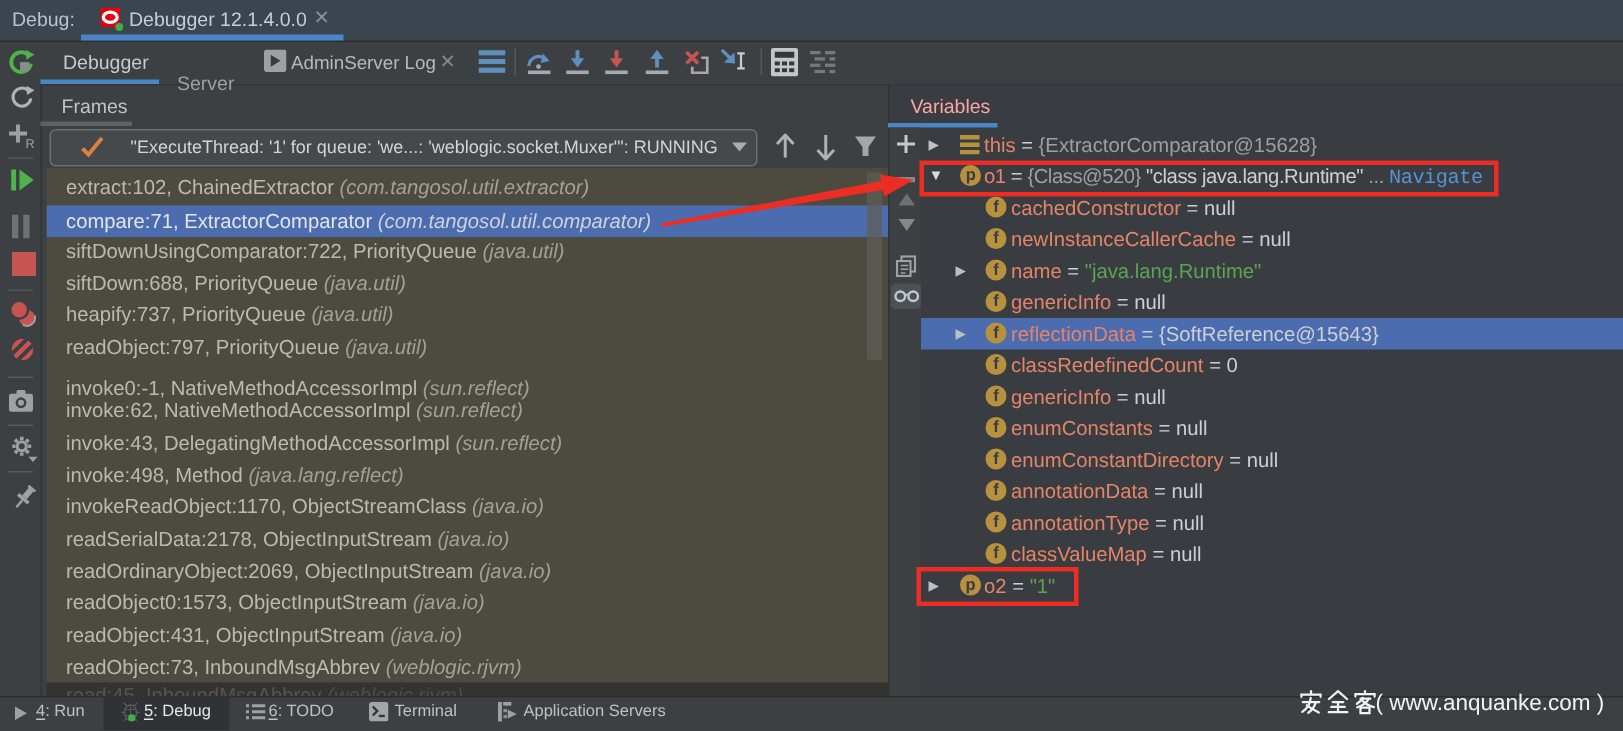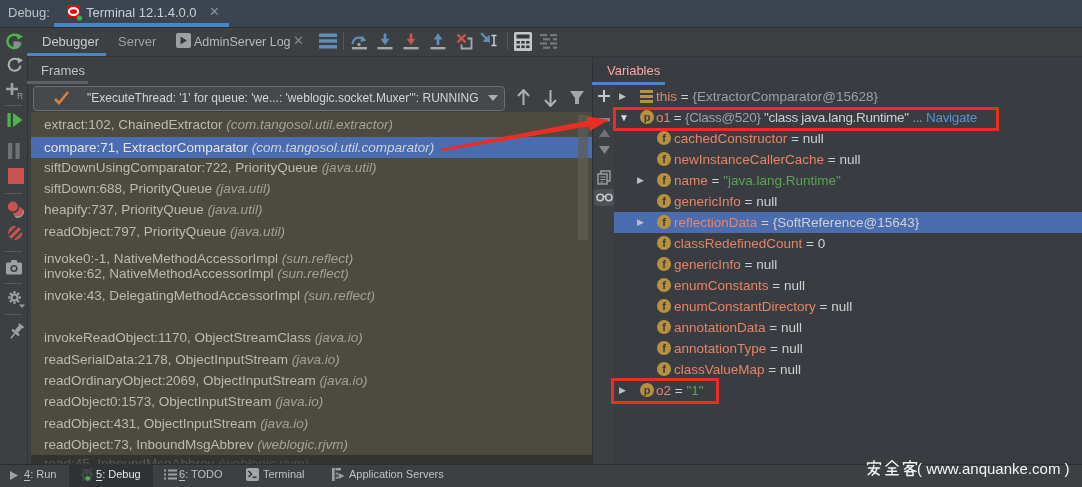--- a/index.html
+++ b/index.html
@@ -6,21 +6,21 @@
 .row1{left:0;top:0;width:1082px;height:27px;background:#3a4550;}
 .row1border{left:0;top:27px;width:1082px;height:1px;background:#2c2f31;}
 .debuglbl{left:8px;top:5px;color:#bac2ca;font-size:13px;}
 .tab1text{left:86px;top:5px;color:#c6ced6;font-size:13px;}
 .tab1x{left:209px;top:4px;color:#8a9097;font-size:13px;}
 .tab1underline{left:54px;top:23px;width:175px;height:4px;background:#4a86c5;}
 .row2{left:27px;top:28px;width:1055px;height:29px;background:#3d4043;}
 .hborder1{left:27px;top:56px;width:1055px;height:1px;background:#34373a;}
 .dbgtab{left:42px;top:34px;color:#c7cbd0;font-size:13px;}
 .dbgunderline{left:27px;top:53px;width:79px;height:3px;background:#4a86c5;}
-.servertab{left:118px;top:34px;color:#9ba1a6;font-size:13px;text-align:right;}
+.servertab{left:118px;top:48px;color:#9ba1a6;font-size:13px;text-align:right;}
 .adminlogtext{left:194px;top:35px;color:#b3b9be;font-size:12.5px;}
 .adminx{left:293px;top:33px;color:#83898f;font-size:13px;}
 .vsep{width:1px;height:18px;background:#54585b;top:32px;}
 .leftstrip{left:0;top:28px;width:27px;height:436px;background:#3d4043;}
 .lsborder{left:27px;top:57px;width:1px;height:407px;background:#313437;}
 .hsep{left:5px;width:17px;height:1px;background:#55595c;}
 .frameslbl{left:41px;top:63px;color:#bfc3c8;font-size:13px;}
 .framesul{left:27px;top:81px;width:61px;height:3px;background:#5c6164;}
 .combo{left:33px;top:86px;width:472px;height:25px;background:#46494b;border:1px solid #6b6f72;border-radius:4px;box-sizing:border-box;}
 .combotext{left:87px;top:91px;color:#d2d5d7;font-size:12px;}
@@ -36,41 +36,41 @@
 .varpanel{left:593px;top:57px;width:489px;height:407px;background:#393d41;}
 .varlbl{left:607px;top:63px;color:#fca5a5;font-size:13px;}
 .varul{left:592px;top:82px;width:73px;height:3px;background:#4a86c5;}
 .watchstrip{left:593px;top:85px;width:21px;height:379px;background:#3d4043;}
 .vtree{left:614px;top:86px;width:468px;height:371px;background:#393d41;}
 .vrow{position:absolute;left:0;width:468px;height:21px;line-height:21px;white-space:nowrap;font-size:13.5px;color:#ccd0d3;}
 .vsel{background:#4c6cb0;}
 .vname{color:#e58468;}
 .vgray{color:#9ba0a4;}
 .vgreen{color:#5ea353;}
-.vnav{color:#5793d1;}
+.vnav{color:#5793d1;font-family:Liberation Mono, monospace;}
 .r0{padding-left:42px;}
 .r1{padding-left:60px;}
 .tri{position:absolute;left:5px;top:0;font-size:9px;color:#bcc0c4;}
 .tri.exp{color:#d8dbde;font-size:10px;}
 .t2{left:23px;}
 .circ{position:absolute;left:26px;top:3px;width:14px;height:14px;border-radius:50%;background:#b8913f;color:#393d41;font-size:11px;font-weight:bold;text-align:center;line-height:14px;}
 .c2{left:43px;}
 .thisicon{position:absolute;left:26px;top:4px;}
 .statusbar{left:0;top:464px;width:1082px;height:23px;background:#3d4043;border-top:1px solid #2b2e30;box-sizing:border-box;}
 .sbtext{top:468px;color:#bdc1c4;font-size:11px;}
 .sbactive{left:69px;top:464px;width:84px;height:23px;background:#303335;}
 .redbox{border:3px solid #ec2d24;box-sizing:border-box;}
 .wm{left:866px;top:459px;width:216px;height:20px;color:#f2f2f2;font-size:16px;white-space:nowrap;text-align:right;}
 u{text-decoration:underline;text-underline-offset:2px;}
 </style></head>
 <body>
 <div class="abs row1"></div>
 <div class="abs row1border"></div>
 <div class="abs debuglbl">Debug:</div>
-<div class="abs tab1text">Terminal 12.1.4.0.0</div>
+<div class="abs tab1text">Debugger 12.1.4.0.0</div>
 <div class="abs tab1x">✕</div>
 <div class="abs tab1underline"></div>
 
 <svg class="abs" style="left:67px;top:5px" width="16" height="16" viewBox="0 0 16 16">
 <rect x="0" y="0" width="13" height="13" fill="#e8000d"></rect>
 <ellipse cx="6.5" cy="6.5" rx="4.6" ry="3.4" fill="none" stroke="#fff" stroke-width="2.2"></ellipse>
 <circle cx="12.5" cy="13" r="2.6" fill="#3fae49"></circle>
 </svg>
 <div class="abs row2"></div>
 <div class="abs hborder1"></div>
@@ -232,20 +232,21 @@
 <div class="abs frlist" id="frlist">
 <div class="frrow frpad" style="top:2px">extract:102, ChainedExtractor <span class="pkg">(com.tangosol.util.extractor)</span></div>
 <div class="frrow frsel frpad" style="top:25px">compare:71, ExtractorComparator <span class="pkg">(com.tangosol.util.comparator)</span></div>
 <div class="frrow frpad" style="top:45px">siftDownUsingComparator:722, PriorityQueue <span class="pkg">(java.util)</span></div>
 <div class="frrow frpad" style="top:66px">siftDown:688, PriorityQueue <span class="pkg">(java.util)</span></div>
 <div class="frrow frpad" style="top:87px">heapify:737, PriorityQueue <span class="pkg">(java.util)</span></div>
 <div class="frrow frpad" style="top:109px">readObject:797, PriorityQueue <span class="pkg">(java.util)</span></div>
 <div class="frrow frpad" style="top:136px">invoke0:-1, NativeMethodAccessorImpl <span class="pkg">(sun.reflect)</span></div>
 <div class="frrow frpad" style="top:151px">invoke:62, NativeMethodAccessorImpl <span class="pkg">(sun.reflect)</span></div>
 <div class="frrow frpad" style="top:173px">invoke:43, DelegatingMethodAccessorImpl <span class="pkg">(sun.reflect)</span></div>
+<div class="frrow frpad" style="top:194px">invoke:498, Method <span class="pkg">(java.lang.reflect)</span></div>
 <div class="frrow frpad" style="top:215px">invokeReadObject:1170, ObjectStreamClass <span class="pkg">(java.io)</span></div>
 <div class="frrow frpad" style="top:237px">readSerialData:2178, ObjectInputStream <span class="pkg">(java.io)</span></div>
 <div class="frrow frpad" style="top:258px">readOrdinaryObject:2069, ObjectInputStream <span class="pkg">(java.io)</span></div>
 <div class="frrow frpad" style="top:279px">readObject0:1573, ObjectInputStream <span class="pkg">(java.io)</span></div>
 <div class="frrow frpad" style="top:301px">readObject:431, ObjectInputStream <span class="pkg">(java.io)</span></div>
 <div class="frrow frpad" style="top:322px">readObject:73, InboundMsgAbbrev <span class="pkg">(weblogic.rjvm)</span></div>
 <div class="frrow frpad" style="top:341px;opacity:.6">read:45, InboundMsgAbbrev <span class="pkg">(weblogic.rjvm)</span></div>
 </div>
 <div class="abs frbottom"></div>
 <div class="abs scrollthumb"></div>

